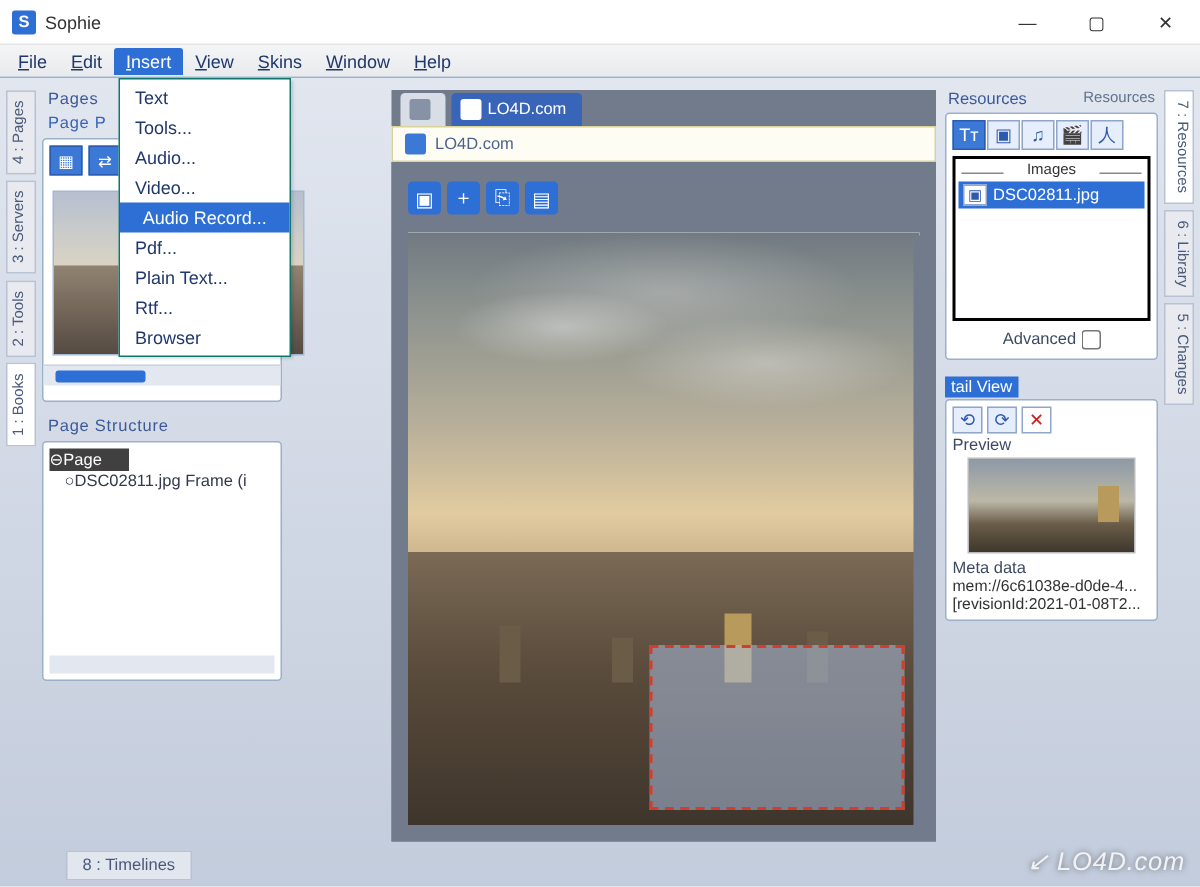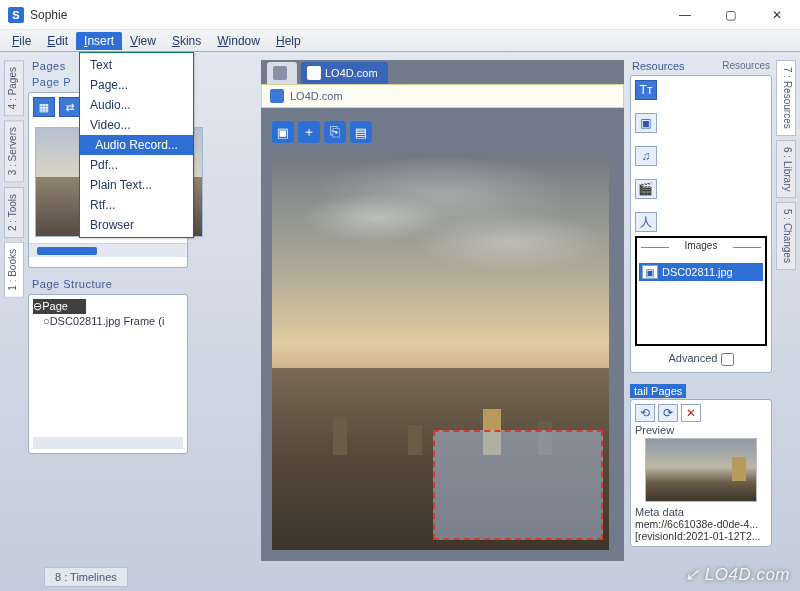--- a/index.html
+++ b/index.html
@@ -69,25 +69,25 @@
 .photo .city { position:absolute; left:0; right:0; bottom:0; height:46%; background: linear-gradient(180deg,#7a6a56 0%, #5c4d3d 40%, #3e352b 100%); }
 .photo .bldg { position:absolute; bottom:24%; width:14px; background:#6a5c46; }
 .sel-box { position:absolute; right:10px; bottom:10px; width:170px; height:110px; border:2px dashed #d63c2e; background: rgba(170,190,220,.55); }
 .canvas-vscroll { position:absolute; right:0; top:48px; bottom:10px; width:14px; background:#727b8b; }
 .canvas-hscroll { position:absolute; left:10px; right:14px; bottom:0; height:10px; background:#727b8b; }
 
 
 .panel-right { position: absolute; right: 28px; top: 8px; width: 142px; }
 .res-header { font-size: 11px; color: #3c5a9a; padding: 0 2px 3px; background: #fff0; display:flex; align-items:center; }
 .res-box { background:#fff; border:1px solid #9bb0c9; border-radius:3px; padding:4px; }
-.res-toolbar { display:flex; gap:13px; margin-bottom:4px;flex-direction:column; }
+.res-toolbar { display:flex; gap:1px; margin-bottom:4px; }
 .res-toolbar .ri { width:22px; height:20px; border:1px solid #8fa6ca; background:#e7eefb; display:flex; align-items:center; justify-content:center; color:#2e5aad; font-size:12px; }
 .res-toolbar .ri.tt { background:#3c78d6; color:#fff; border-color:#2a5bb0; }
 .res-list { border:2px solid #000; min-height: 110px; padding:2px; font-size:11px; }
-.res-group { text-align:center; color:#333; font-size:10px; margin-bottom:12px; position:relative; }
+.res-group { text-align:center; color:#333; font-size:10px; margin-bottom:2px; position:relative; }
 .res-group::before, .res-group::after { content:""; position:absolute; top:7px; width:28px; height:1px; background:#888; }
 .res-group::before { left:2px; } .res-group::after { right:2px; }
 .res-item { display:flex; align-items:center; gap:4px; background:#2e6fd6; color:#fff; padding:2px 3px; }
 .res-item .ico { width:16px; height:14px; background:#fff; border:1px solid #8fa6ca; display:inline-flex; align-items:center; justify-content:center; color:#2e5aad; font-size:10px; }
 .adv-row { font-size:11px; color:#3e4a63; text-align:center; padding:6px 0 2px; }
 .adv-row input { vertical-align:middle; }
 
 .detail { margin-top:8px; }
 .detail-title { font-size:11px; background:#2e6fd6; color:#fff; display:inline-block; padding:1px 4px; }
 .detail-box { background:#fff; border:1px solid #9bb0c9; border-radius:3px; padding:4px; font-size:11px; }
@@ -120,21 +120,21 @@
   <div class="menu-item"><u>E</u>dit</div>
   <div class="menu-item open"><u>I</u>nsert</div>
   <div class="menu-item"><u>V</u>iew</div>
   <div class="menu-item"><u>S</u>kins</div>
   <div class="menu-item"><u>W</u>indow</div>
   <div class="menu-item"><u>H</u>elp</div>
 </div>
 
 <div class="dropdown">
   <div class="ditem">Text</div>
-  <div class="ditem">Page...</div>
+  <div class="ditem">Tools...</div>
   <div class="ditem">Audio...</div>
   <div class="ditem">Video...</div>
   <div class="ditem hl">Audio Record...</div>
   <div class="ditem">Pdf...</div>
   <div class="ditem">Plain Text...</div>
   <div class="ditem">Rtf...</div>
   <div class="ditem">Browser</div>
 </div>
 
 <div class="work">
@@ -234,32 +234,32 @@
           <span>DSC02811.jpg</span>
         </div>
       </div>
       <div class="adv-row">
         <span>Advanced</span>
         <input type="checkbox" style="">
       </div>
     </div>
 
     <div class="detail">
-      <span class="detail-title">tail Pages</span>
+      <span class="detail-title">tail View</span>
       <div class="detail-box">
         <div class="detail-tools">
           <div class="dt">⟲</div>
           <div class="dt">⟳</div>
           <div class="dt x">✕</div>
         </div>
         <div class="preview-lbl">Preview</div>
         <div class="preview-img"></div>
         <div class="meta-lbl">Meta data</div>
         <div class="meta-val">mem://6c61038e-d0de-4...</div>
-        <div class="meta-val">[revisionId:2021-01-12T2...</div>
+        <div class="meta-val">[revisionId:2021-01-08T2...</div>
       </div>
     </div>
   </div>
 
   <div class="bottom-tab">8 : Timelines</div>
 
   <div class="watermark">↙ LO4D.com</div>
 </div>
 
 </body></html>

